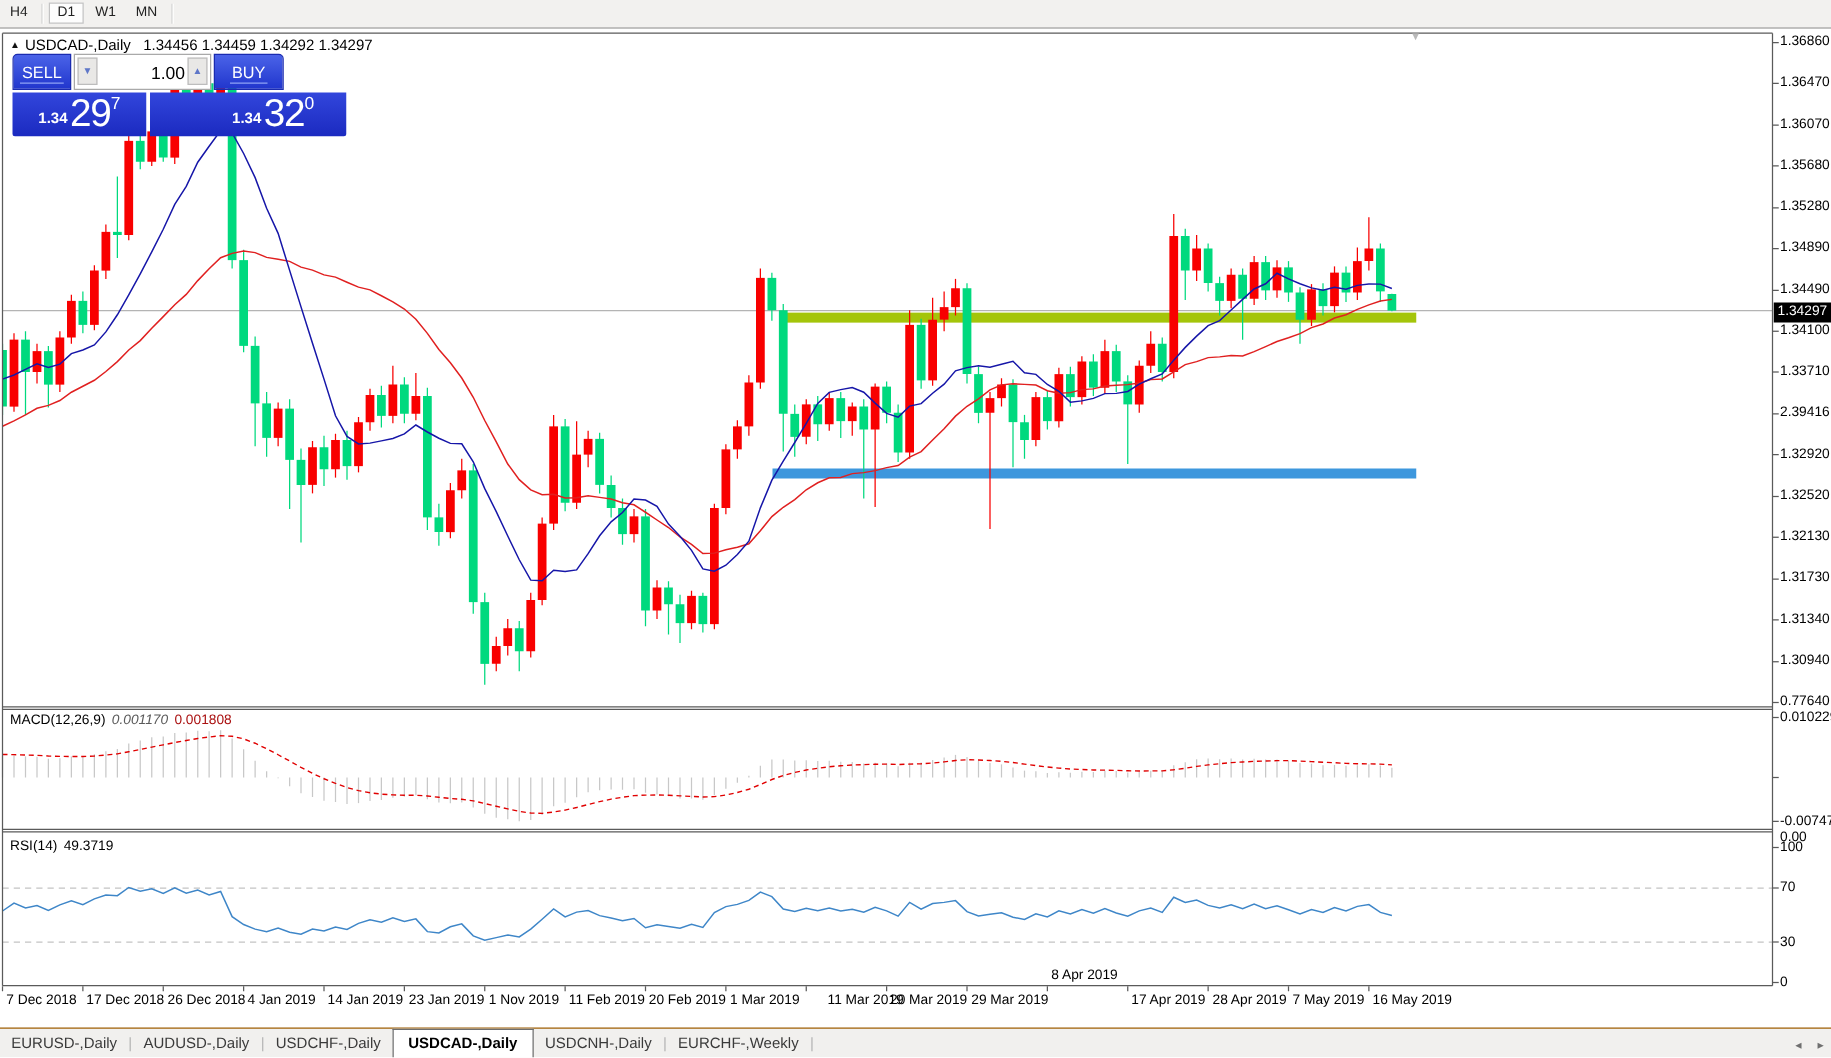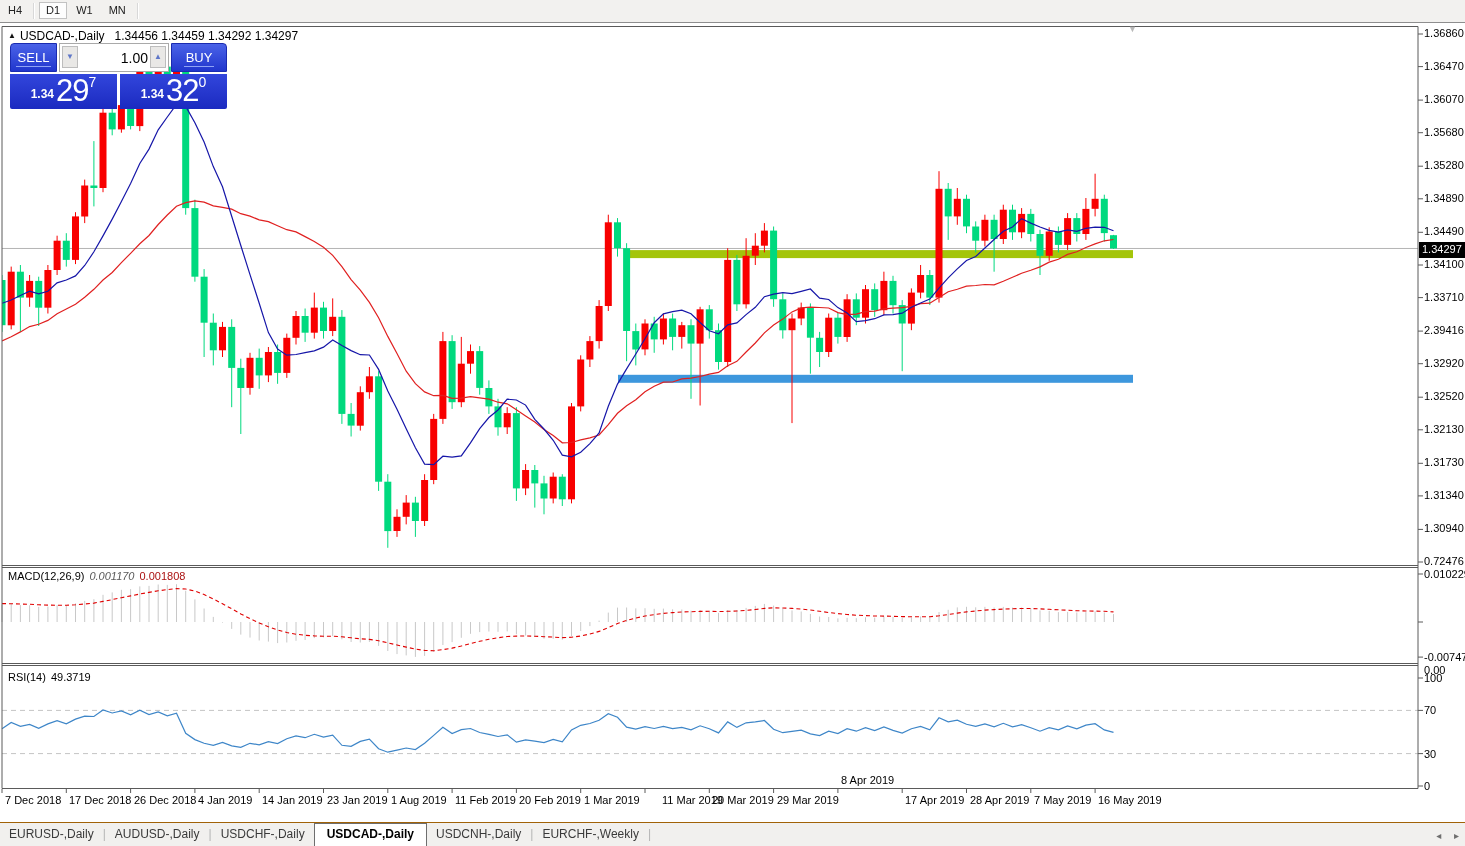--- a/index.html
+++ b/index.html
@@ -35,21 +35,21 @@
   .tp-dn{left:2px;} .tp-up{right:2px;}
   .tp-input{position:absolute;left:20px;top:2px;width:66px;height:22px;border:none;outline:none;
             font-family:"Liberation Sans",sans-serif;font-size:14px;text-align:right;color:#000;}
   .tp-prices{position:absolute;left:0;top:31px;width:217px;height:35px;}
   .tp-price{position:absolute;top:0;height:35px;background:linear-gradient(#3246dc,#1b2ac0);
             color:#fff;cursor:pointer;text-align:center;white-space:nowrap;}
   .tp-price .pfx{font-size:12px;font-weight:bold;vertical-align:3px;margin-right:2px;}
   .tp-price .big{font-size:31px;font-weight:400;letter-spacing:-1px;line-height:33px;}
   .tp-price .sup{font-size:14px;vertical-align:14px;}
   .sellp{left:0;width:107px;border-radius:0 0 0 2px;}
-  .buyp{left:110px;width:107px;border-radius:0 0 2px 0;}
+  .buyp{left:110px;width:117px;border-radius:0 0 2px 0;padding-left:40px;}
   
   .axlabel{position:absolute;font-size:11px;color:#000;white-space:nowrap;}
   .ind-label{position:absolute;left:8px;font-size:11px;color:#000;white-space:nowrap;}
   .ind-label .v1{margin-left:5px;color:#5a5a5a;font-style:italic;}
   .ind-label .v2{margin-left:5px;color:#aa1111;}
   .ind-label .vr{margin-left:5px;color:#000;}
   .price-tag{position:absolute;left:1419px;width:46px;height:16px;background:#000;color:#fff;
              font-size:11px;line-height:14px;padding-left:3px;box-sizing:border-box;}
   .shift-marker{position:absolute;font-size:9px;color:#b9b9b9;}
   
@@ -551,35 +551,35 @@
         <div class="axlabel" style="left: 1424px; top: 202px;">1.34490</div>
         <div class="axlabel" style="left: 1424px; top: 235px;">1.34100</div>
         <div class="axlabel" style="left: 1424px; top: 268px;">1.33710</div>
         <div class="axlabel" style="left: 1424px; top: 301px;">2.39416</div>
         <div class="axlabel" style="left: 1424px; top: 334px;">1.32920</div>
         <div class="axlabel" style="left: 1424px; top: 367px;">1.32520</div>
         <div class="axlabel" style="left: 1424px; top: 400px;">1.32130</div>
         <div class="axlabel" style="left: 1424px; top: 433px;">1.31730</div>
         <div class="axlabel" style="left: 1424px; top: 466px;">1.31340</div>
         <div class="axlabel" style="left: 1424px; top: 499px;">1.30940</div>
-        <div class="axlabel" style="left: 1424px; top: 532px;">0.72476</div>
+        <div class="axlabel" style="left: 1424px; top: 532px;">0.77640</div>
         <div class="axlabel" style="left: 1424px; top: 545px;">0.010229</div>
         <div class="axlabel" style="left: 1424px; top: 593px; margin-top: 48px;">0.00</div>
         <div class="axlabel" style="left: 1424px; top: 628px;">-0.007477</div>
         <div class="axlabel" style="left: 1424px; top: 649px;">100</div>
         <div class="axlabel" style="left: 1424px; top: 681px;">70</div>
         <div class="axlabel" style="left: 1424px; top: 725px;">30</div>
         <div class="axlabel" style="left: 1424px; top: 757px;">0</div>
         <div class="axlabel" style="left: 5px; top: 771px;">7 Dec 2018</div>
         <div class="axlabel" style="left: 69px; top: 771px;">17 Dec 2018</div>
         <div class="axlabel" style="left: 134px; top: 771px;">26 Dec 2018</div>
         <div class="axlabel" style="left: 198px; top: 771px;">4 Jan 2019</div>
         <div class="axlabel" style="left: 262px; top: 771px;">14 Jan 2019</div>
         <div class="axlabel" style="left: 327px; top: 771px;">23 Jan 2019</div>
-        <div class="axlabel" style="left: 391px; top: 771px;">1 Aug 2019</div>
+        <div class="axlabel" style="left: 391px; top: 771px;">1 Nov 2019</div>
         <div class="axlabel" style="left: 455px; top: 771px;">11 Feb 2019</div>
         <div class="axlabel" style="left: 519px; top: 771px;">20 Feb 2019</div>
         <div class="axlabel" style="left: 584px; top: 771px;">1 Mar 2019</div>
         <div class="axlabel" style="left: 648px; top: 771px; margin-left: 14px;">11 Mar 2019</div>
         <div class="axlabel" style="left: 712px; top: 771px;">20 Mar 2019</div>
         <div class="axlabel" style="left: 777px; top: 771px;">29 Mar 2019</div>
         <div class="axlabel" style="left: 841px; top: 751px;">8 Apr 2019</div>
         <div class="axlabel" style="left: 905px; top: 771px;">17 Apr 2019</div>
         <div class="axlabel" style="left: 970px; top: 771px;">28 Apr 2019</div>
         <div class="axlabel" style="left: 1034px; top: 771px;">7 May 2019</div>

